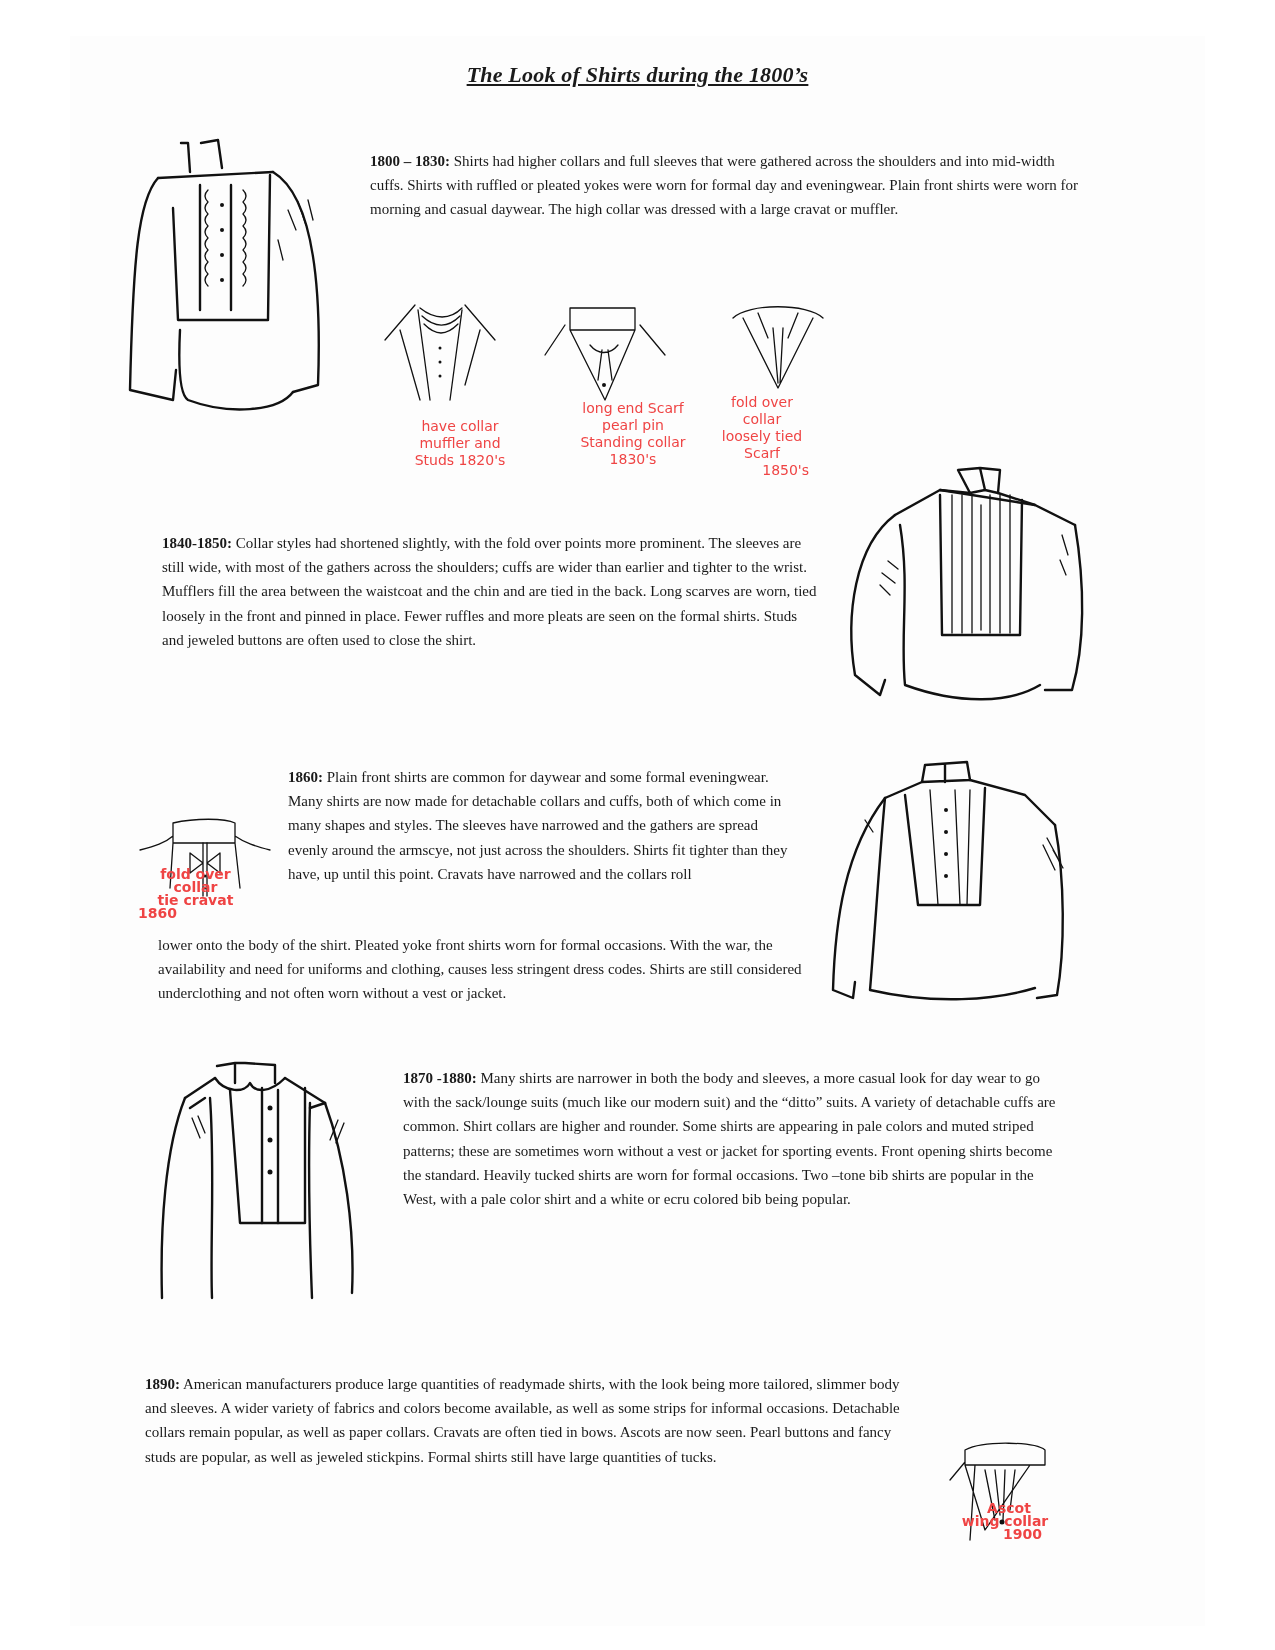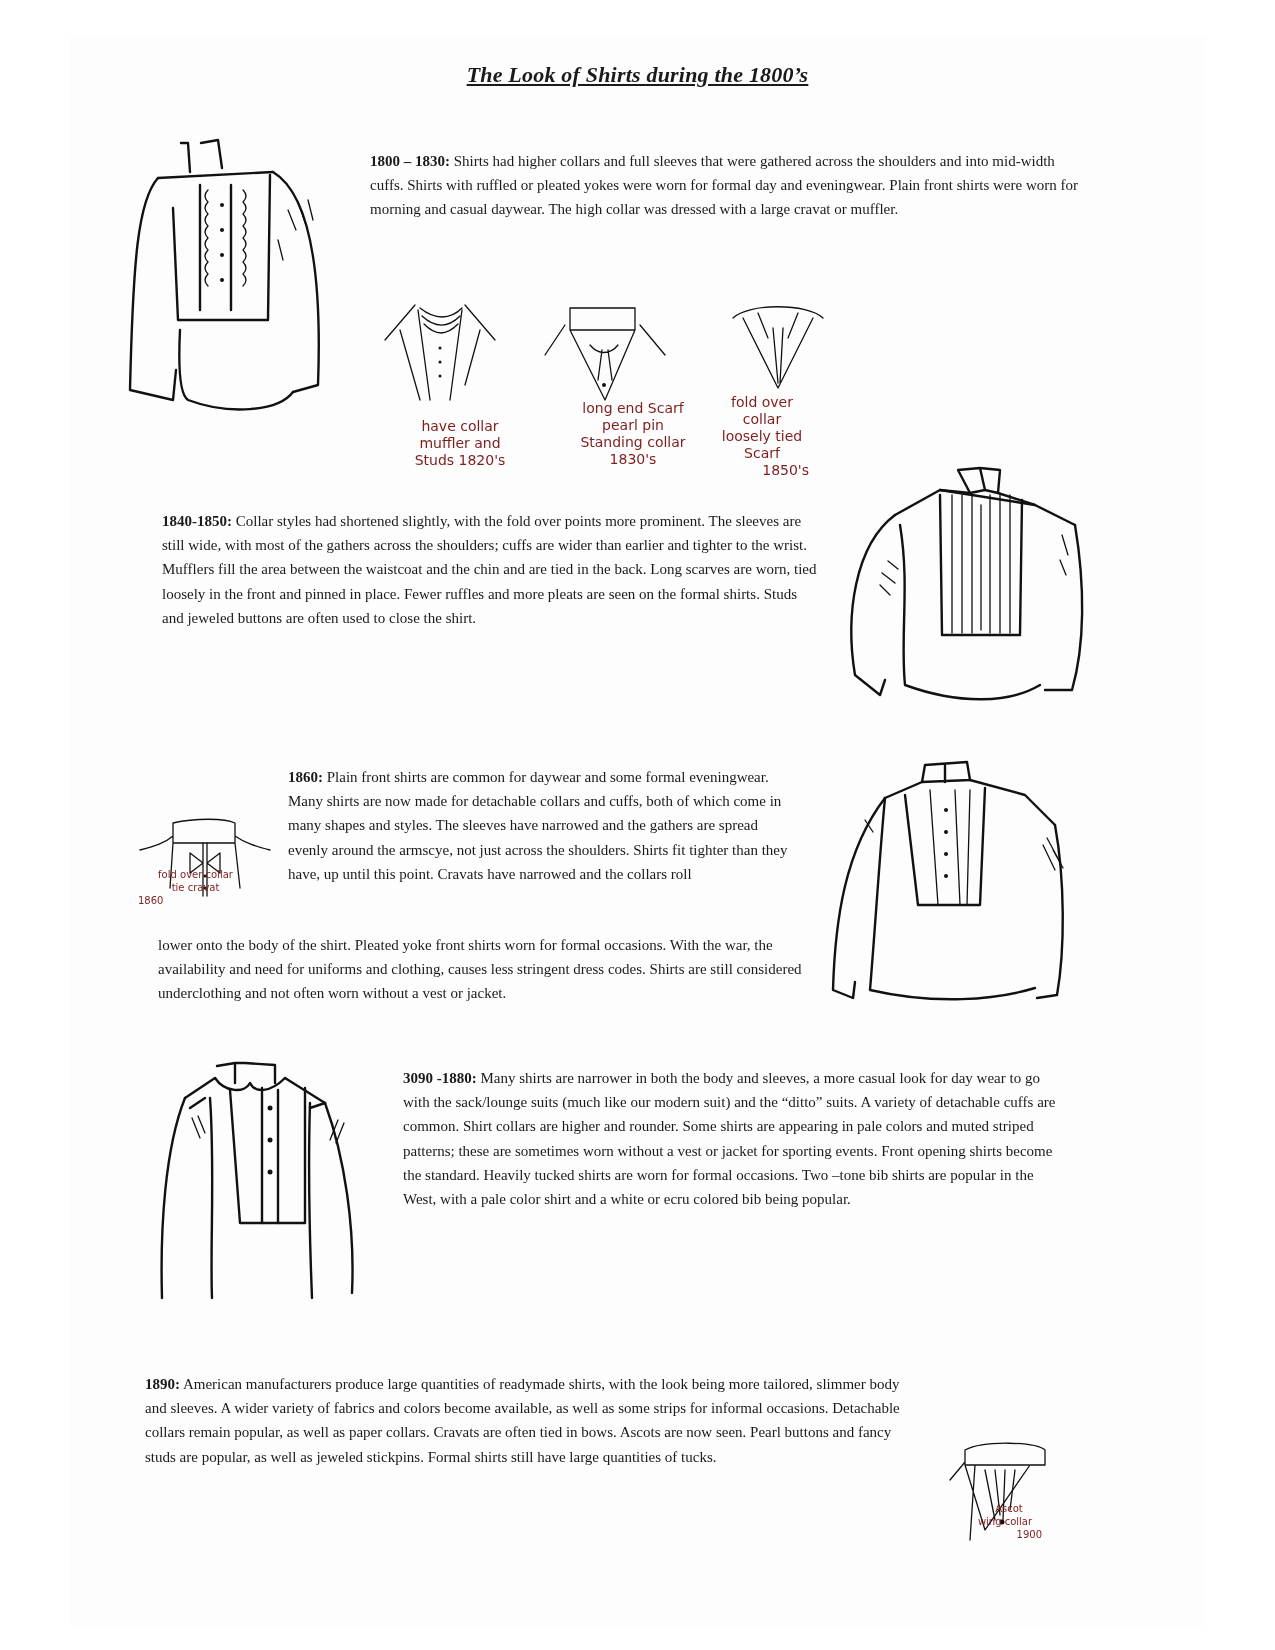--- a/index.html
+++ b/index.html
@@ -4,22 +4,22 @@
 <style>
   html, body { margin: 0; padding: 0; background: #ffffff; }
   body { width: 1275px; height: 1650px; position: relative; overflow: hidden;
          font-family: "Liberation Serif", serif; color: #1a1a1a; }
   .page { position: absolute; left: 70px; top: 36px; width: 1135px; height: 1590px; background: #fdfdfd; }
   .title { position: absolute; left: 0; width: 1275px; top: 62px; text-align: center;
            font-size: 22px; font-style: italic; font-weight: bold; text-decoration: underline; letter-spacing: 0.2px; }
   .para { position: absolute; font-size: 15px; line-height: 24.2px; }
   .para b { font-weight: bold; }
   .hand { position: absolute; font-family: "DejaVu Sans", sans-serif; font-size: 14px; line-height: 17px;
-          color: #7f1d1d; text-align: center; font-weight: normal; }
-  .hand.small { font-size: 10px; line-height: 13px; }
+          color: #ef4444; text-align: center; font-weight: normal; }
+  .hand.small { font-size: 14px; line-height: 13px; font-weight: bold; }
   svg { position: absolute; overflow: visible; }
   svg * { fill: none; stroke: #111; stroke-width: 2.4; stroke-linecap: round; stroke-linejoin: round; }
   svg .thin { stroke-width: 1.3; }
   svg .dot { fill: #111; stroke: none; }
 </style>
 </head>
 <body>
 
 <div class="page"></div>
 
@@ -75,21 +75,21 @@
   <div>1830's</div>
 </div>
 <div class="hand" style="left:707px;top:394px;width:110px;">
   <div>fold over</div>
   <div>collar</div>
   <div>loosely tied</div>
   <div>Scarf</div>
   <div style="text-align:right;padding-right:8px;">1850's</div>
 </div>
 
-<div class="para" style="left:162px;top:509px;width:660px;">
+<div class="para" style="left:162px;top:531px;width:660px;">
   <b>1840-1850:</b>
   <span>Collar styles had shortened slightly, with the fold over points more prominent.  The sleeves are still wide, with most of the gathers across the shoulders; cuffs are wider than earlier and tighter to the wrist.   Mufflers fill the area between the waistcoat and the chin and are tied in the back.  Long scarves are worn, tied loosely in the front and pinned in place. Fewer ruffles and more pleats are seen on the formal shirts. Studs and jeweled buttons are often used to close the shirt.</span>
 </div>
 <svg style="left:840px;top:465px;" width="240" height="245" viewBox="0 0 240 245">
   <path d="M118 5 L140 3 L145 25 L130 28 L118 5 M140 3 L160 5 L158 28 L145 25"></path>
   <path d="M100 25 L130 28 M158 28 L195 40"></path>
   <path d="M55 50 L100 25 L195 40 L235 60"></path>
   <path d="M55 50 C15 80 5 150 15 210 L40 230 L45 215"></path>
   <path d="M60 60 C70 120 60 170 65 220 C120 240 170 238 200 220"></path>
   <path d="M235 60 C245 120 245 180 232 225 L205 225"></path>
@@ -141,21 +141,21 @@
   <path d="M60 50 C65 120 60 200 62 250 M160 55 C158 120 160 200 162 250"></path>
   <path d="M40 60 L55 50 M160 60 L175 55"></path>
   <path d="M80 42 L90 175 L155 175 L155 40"></path>
   <path d="M112 40 L112 175 M128 42 L128 175"></path>
   <circle class="dot" cx="120" cy="60" r="2.5"></circle>
     <circle class="dot" cx="120" cy="92" r="2.5"></circle>
     <circle class="dot" cx="120" cy="124" r="2.5"></circle>
   <path class="thin" d="M42 70 L50 90 M48 68 L55 85 M188 72 L180 92 M194 75 L186 95"></path>
 </svg>
 <div class="para" style="left:403px;top:1066px;width:665px;">
-  <b>3090 -1880:</b>
+  <b>1870 -1880:</b>
   <span>Many shirts are narrower in both the body and sleeves, a more casual look for day wear to go with the sack/lounge suits (much like our modern suit) and the “ditto” suits.  A variety of detachable cuffs are common. Shirt collars are higher and rounder.  Some shirts are appearing in pale colors and muted striped patterns; these are sometimes worn without a vest or jacket for sporting events.  Front opening shirts become the standard.  Heavily tucked shirts are worn for formal occasions.  Two –tone bib shirts are popular in the West, with a pale color shirt and a white or ecru colored bib being popular.</span>
 </div>
 
 <div class="para" style="left:145px;top:1372px;width:760px;">
   <b>1890:</b>
   <span>American manufacturers produce large quantities of readymade shirts, with the look being more tailored, slimmer body and sleeves.  A wider variety of fabrics and colors become available, as well as some strips for informal occasions.  Detachable collars remain popular, as well as paper collars.  Cravats are often tied in bows.  Ascots are now seen. Pearl buttons and fancy studs are popular, as well as jeweled stickpins.   Formal shirts still have large quantities of tucks.</span>
 </div>
 <svg style="left:935px;top:1440px;" width="120" height="110" viewBox="0 0 120 110">
   <path class="thin" d="M30 10 C50 0 100 2 110 10 L110 25 L30 25 Z M30 25 L50 90 L95 25 M15 40 L30 22 M40 25 L35 100"></path>
   <path class="thin" d="M50 30 L60 80 M60 30 L65 75 M70 30 L68 80 M80 30 L75 70"></path>

